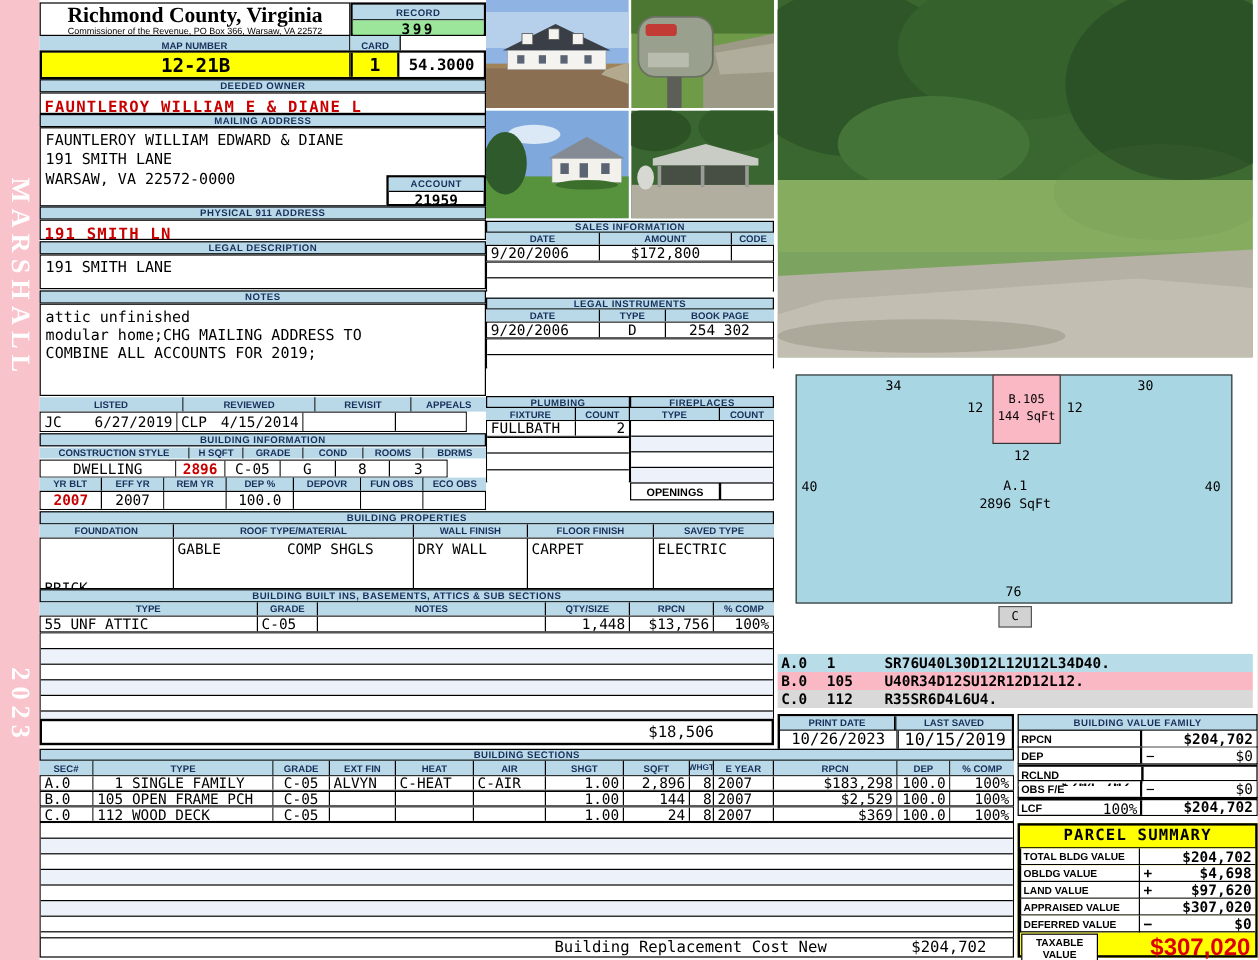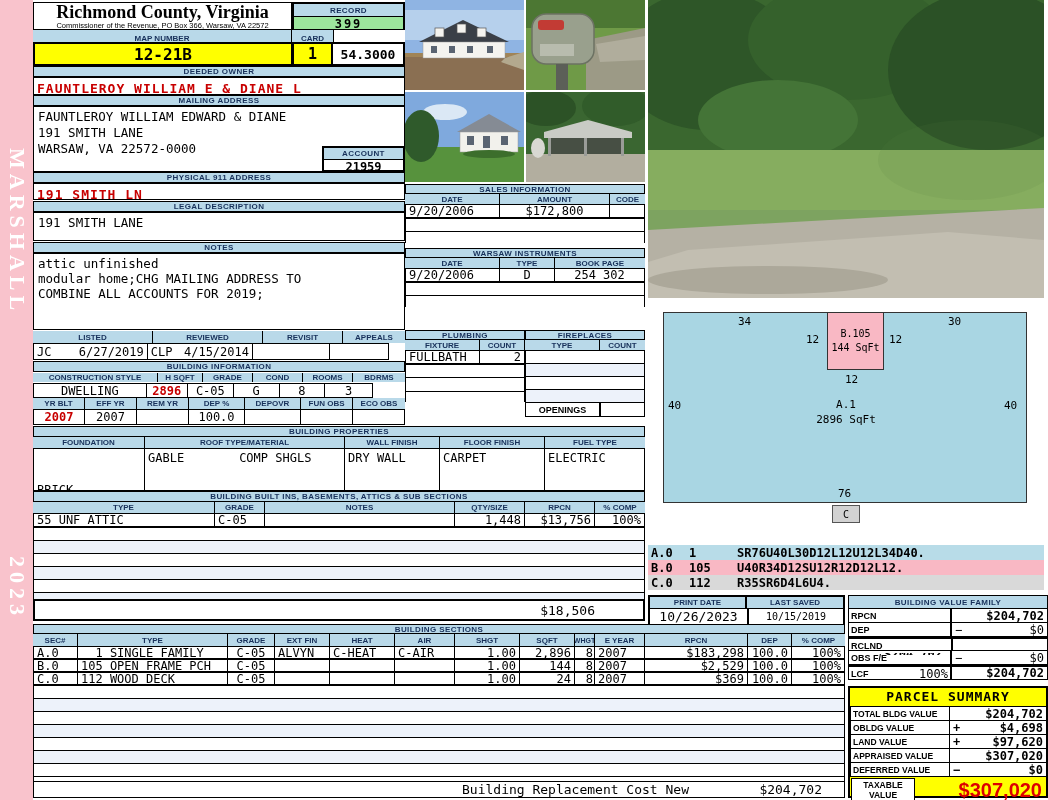--- a/index.html
+++ b/index.html
@@ -151,21 +151,21 @@
     <div class="vc ct" style="width:52px;"></div>
     <div class="vc ct" style="width:51px;"></div>
   </div>
 
   <div class="s bar" style="left:33px;top:426px;width:612px;height:11px;">BUILDING PROPERTIES</div>
   <div class="s fx" style="left:33px;top:437px;width:612px;height:11px;">
     <div class="hc" style="width:112px;">FOUNDATION</div>
     <div class="hc" style="width:200px;">ROOF TYPE/MATERIAL</div>
     <div class="hc" style="width:95px;">WALL FINISH</div>
     <div class="hc" style="width:105px;">FLOOR FINISH</div>
-    <div class="hc" style="width:100px;">FUEL TYPE</div>
+    <div class="hc" style="width:100px;">SAVED TYPE</div>
   </div>
   <div class="s fx box" style="left:33px;top:448px;width:612px;height:43px;">
     <div class="vc" style="width:111px;display:block;line-height:16px;">
       <div>BRICK</div>
       
     </div>
     <div class="vc" style="width:200px;align-items:flex-start;padding-top:2px;">
       <span>GABLE</span>
       <span style="margin-left:55px;">COMP SHGLS</span>
     </div>
@@ -266,21 +266,21 @@
   <div class="s fx box" style="left:405px;top:204px;width:240px;height:14px;">
     <div class="vc" style="width:94px;">9/20/2006</div>
     <div class="vc ct" style="width:110px;">$172,800</div>
     <div class="vc" style="width:34px;"></div>
   </div>
   <div class="s box" style="left:405px;top:218px;width:240px;height:25px;">
     <div class="er"></div>
     <div class="er"></div>
   </div>
 
-  <div class="s bar" style="left:405px;top:248px;width:240px;height:10px;">WARSAW INSTRUMENTS</div>
+  <div class="s bar" style="left:405px;top:248px;width:240px;height:10px;">LEGAL INSTRUMENTS</div>
   <div class="s fx" style="left:405px;top:258px;width:240px;height:10px;">
     <div class="hc" style="width:95px;">DATE</div>
     <div class="hc" style="width:55px;">TYPE</div>
     <div class="hc" style="width:90px;">BOOK PAGE</div>
   </div>
   <div class="s fx box" style="left:405px;top:268px;width:240px;height:14px;">
     <div class="vc" style="width:94px;">9/20/2006</div>
     <div class="vc ct" style="width:55px;">D</div>
     <div class="vc ct" style="width:89px;">254 302</div>
   </div>
@@ -365,21 +365,21 @@
     </div>
   </div>
 
   <div class="s b2" style="left:648px;top:595px;width:197px;height:30px;background:#fff;">
     <div class="fx" style="height:12px;">
       <div class="hc" style="width:98px;border-bottom:1px solid #000;">PRINT DATE</div>
       <div class="hc" style="width:99px;border-bottom:1px solid #000;border-right:none;border-left:1px solid #000;">LAST SAVED</div>
     </div>
     <div class="fx" style="height:15px;">
       <div class="vc ct" style="width:98px;font-size:13px;">10/26/2023</div>
-      <div class="vc ct" style="width:95px;font-size:10px;border-left:1px solid #000;">10/15/2019</div>
+      <div class="vc ct" style="width:95px;font-size:14px;border-left:1px solid #000;">10/15/2019</div>
     </div>
   </div>
 
   <div class="s" style="left:848px;top:595px;width:200px;">
     <div class="bar" style="height:12px;">BUILDING VALUE FAMILY</div>
     <div class="fx" style="height:14px;border:1px solid #000;border-top:none;">
       <div style="width:104px;font:bold 9px 'Liberation Sans',sans-serif;padding:2px 2px;border-right:2px solid #000;box-sizing:border-box;">RPCN</div>
       <div class="vc rt bd" style="width:96px;">$204,702</div>
     </div>
     <div class="fx" style="height:14px;border:1px solid #000;border-top:none;">

